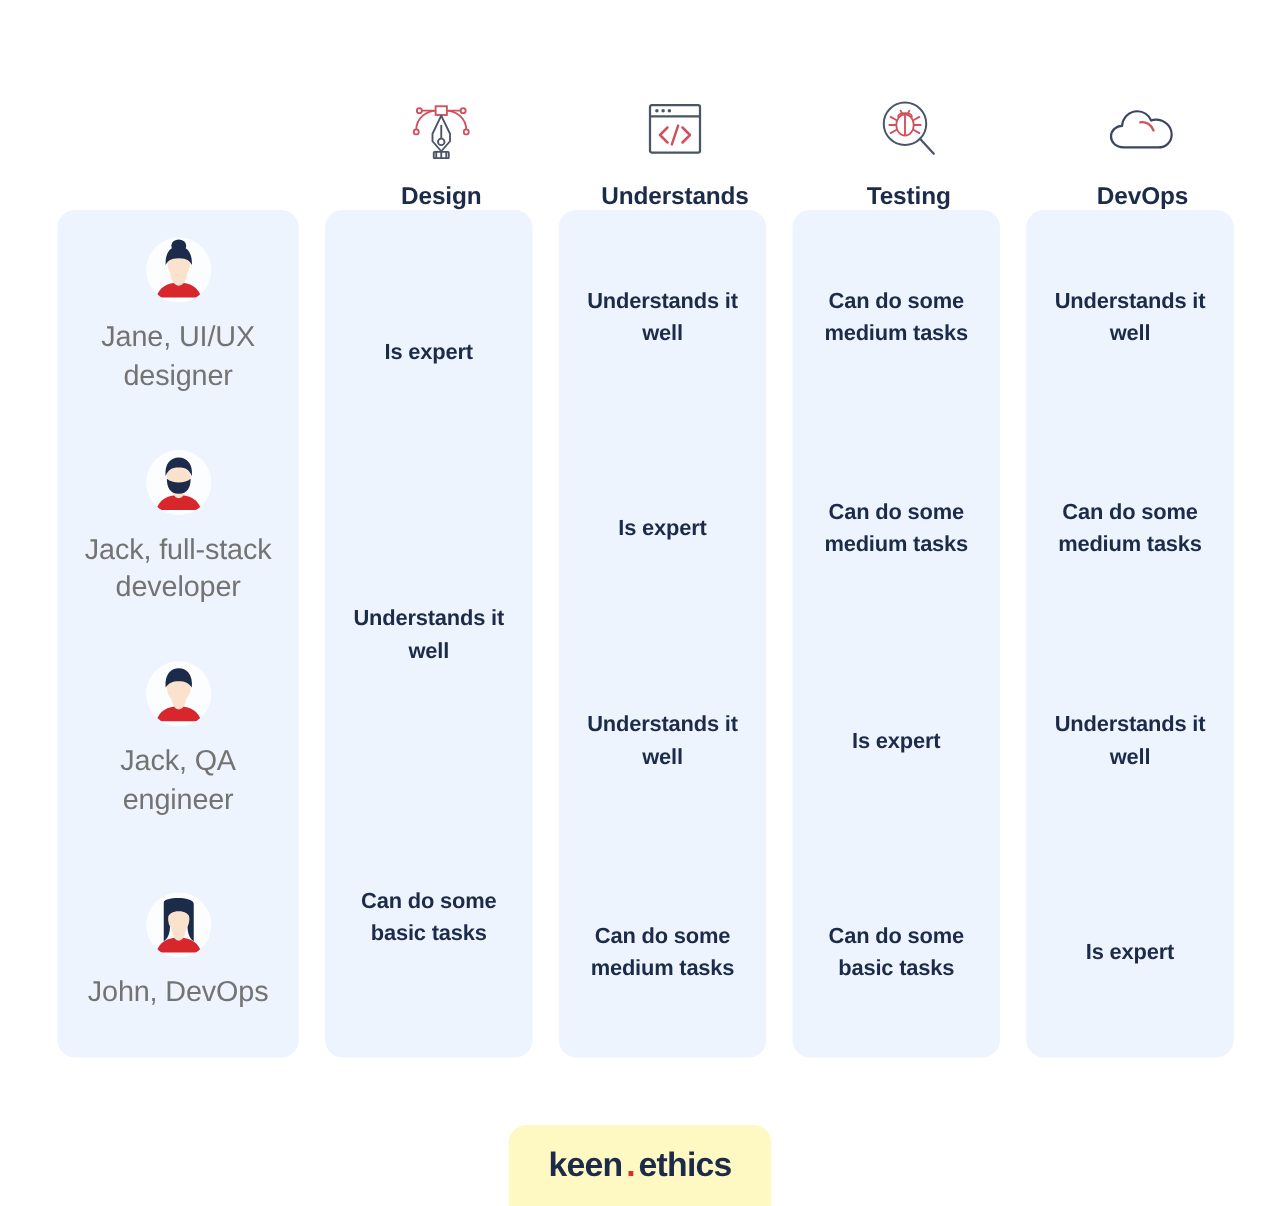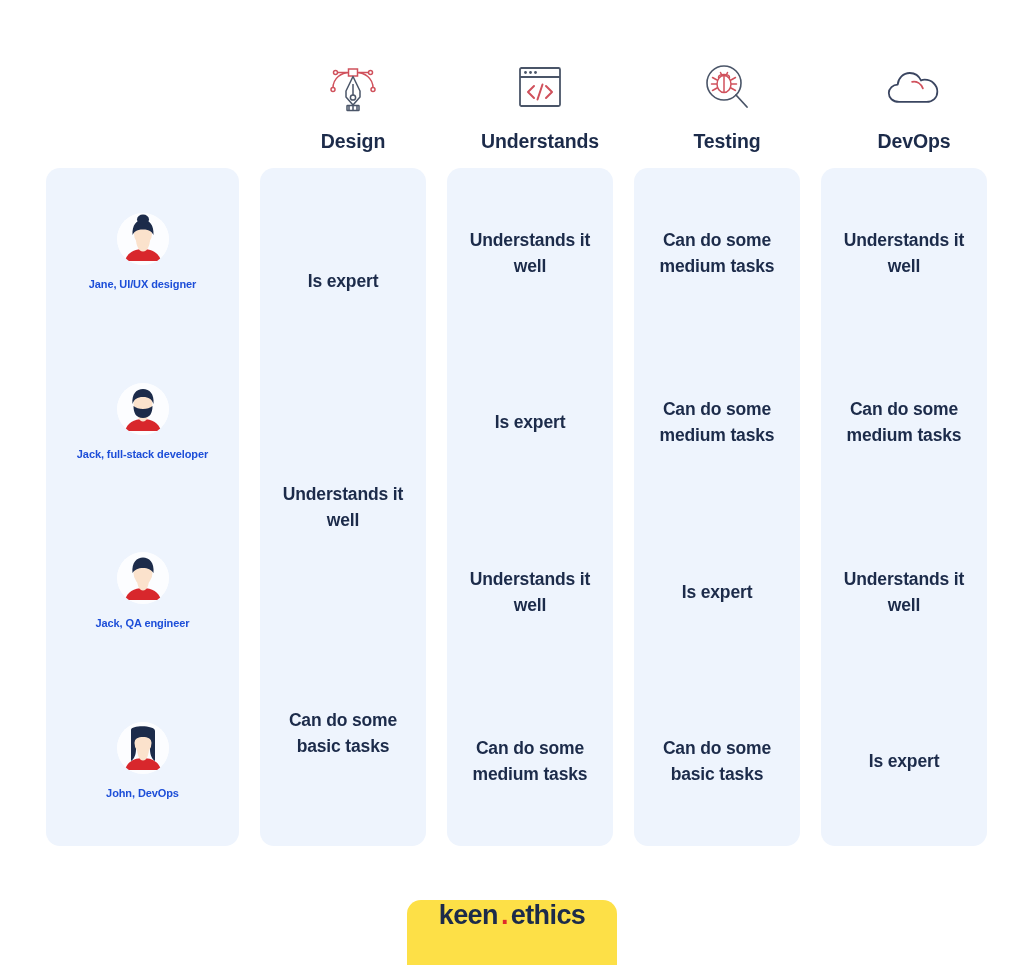--- a/index.html
+++ b/index.html
@@ -16,21 +16,21 @@
     position: relative;
     width: 1024px;
     height: 965px;
     background: #ffffff;
   }
 
   
   .header-row {
     position: absolute;
     left: 46px;
-    top: 40px;
+    top: 56px;
     width: 932px;
     height: 112px;
     display: flex;
     align-items: flex-end;
   }
   .header-cell {
     flex: 0 0 auto;
     display: flex;
     flex-direction: column;
     align-items: center;
@@ -95,48 +95,48 @@
   .avatar {
     width: 52px;
     height: 52px;
     border-radius: 50%;
     background: #fbfdff;
     margin-bottom: 12px;
     overflow: hidden;
     flex: 0 0 auto;
   }
   .person-name {
-    font-size: 11px;
-    font-weight: bold;
-    color: #1d4ed8;
+    font-size: 23px;
+    font-weight: normal;
+    color: #737373;
     line-height: 1.32;
     letter-spacing: -0.1px;
   }
 
   
   .skill-text {
     font-size: 17.5px;
     font-weight: bold;
     color: #1c2b4a;
     line-height: 1.5;
     letter-spacing: -0.15px;
   }
 
   
   .footer {
     position: absolute;
     left: 407px;
     top: 900px;
     width: 210px;
     height: 65px;
-    background: #fde047;
+    background: #fef9c3;
     border-top-left-radius: 14px;
     border-top-right-radius: 14px;
     display: flex;
-    align-items: flex-start;
+    align-items: center;
     justify-content: center;
   }
   .logo {
     font-size: 27px;
     font-weight: bold;
     color: #1c2b4a;
     letter-spacing: -0.6px;
     display: flex;
     align-items: baseline;
   }

